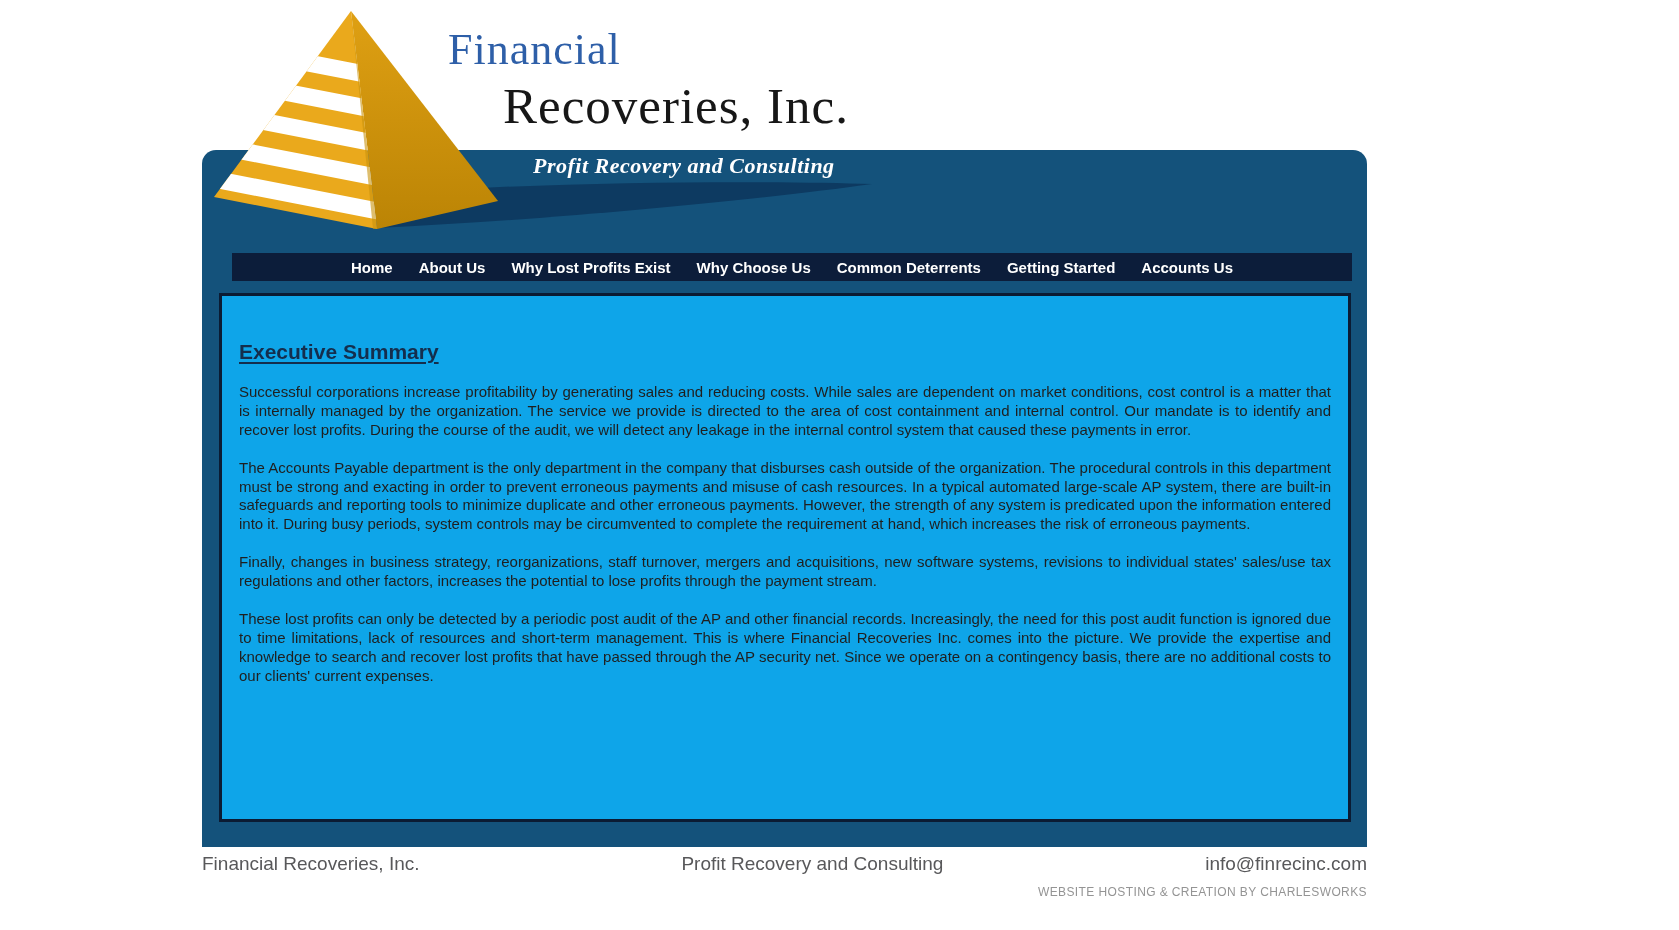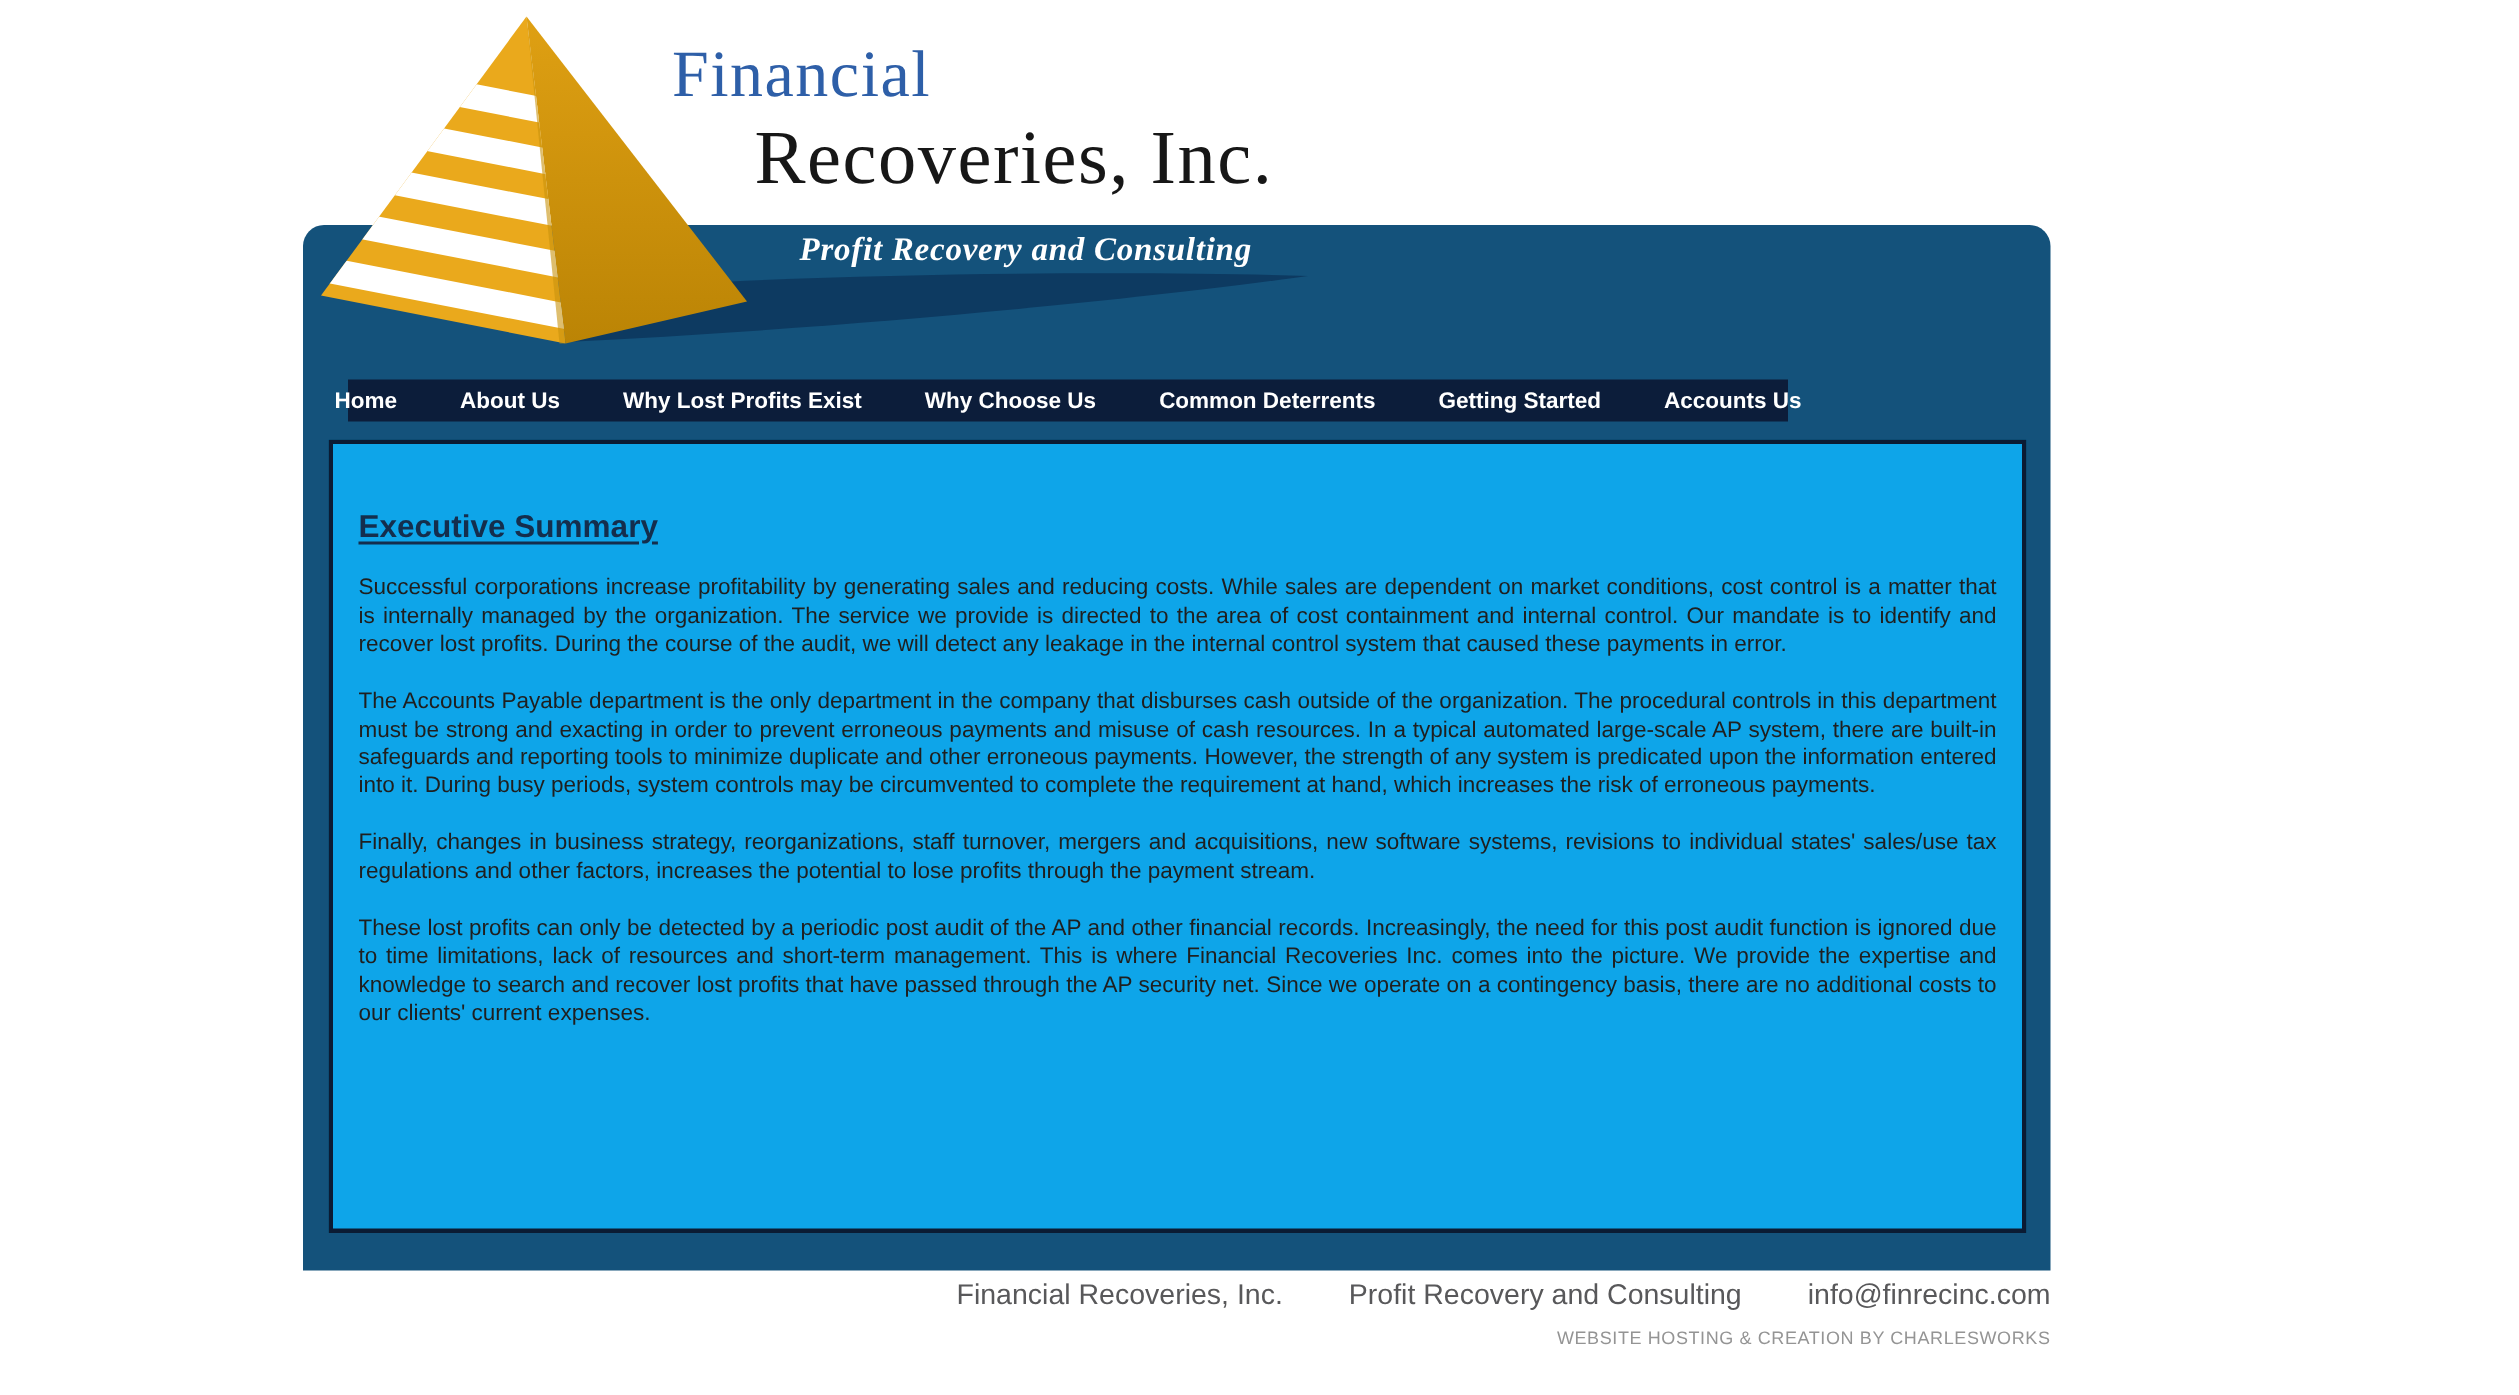--- a/index.html
+++ b/index.html
@@ -47,23 +47,23 @@
     margin-left:16px;
   }
   .tagline{
     position:absolute;left:533px;top:153px;
     font-family:"Liberation Serif", serif;
     font-style:italic;font-weight:bold;
     font-size:22px;color:#ffffff;
     letter-spacing:0.5px;
   }
   .nav{
-    position:absolute;left:232px;top:253px;width:960px;height:28px;
+    position:absolute;left:232px;top:253px;width:1120px;height:28px;
     background:var(--nav_navy,#0c1d3a);
-    display:flex;align-items:center;justify-content:center;gap:42px;
+    display:flex;align-items:center;justify-content:center;gap:26px;
   }
   .nav-item{
     color:#ffffff;font-size:15px;font-weight:bold;
     white-space:nowrap;cursor:pointer;
   }
   .card{
     position:absolute;left:219px;top:293px;width:1132px;height:529px;
     background:#0ea5e9;
     border:3px solid var(--card_border,#0b1b33);
     padding:0 17px;
@@ -77,21 +77,21 @@
   }
   .para{
     margin-top:19px;
     font-size:15px;line-height:1.26;
     color:var(--body_text,#1f1f1f);
     text-align:justify;
     text-align-last:left;
   }
   .footer-line1{
     position:absolute;left:202px;top:853px;width:1165px;
-    display:flex;justify-content:flex-end;gap:44px;
+    display:flex;justify-content:space-between;gap:44px;
     font-size:19px;color:var(--footer_gray,#58585a);
   }
   .footer-line2{
     position:absolute;left:202px;top:885px;width:1165px;
     text-align:right;
     font-size:12px;color:var(--credit_gray,#949494);
     letter-spacing:0.4px;
   }
 </style>
 </head>

